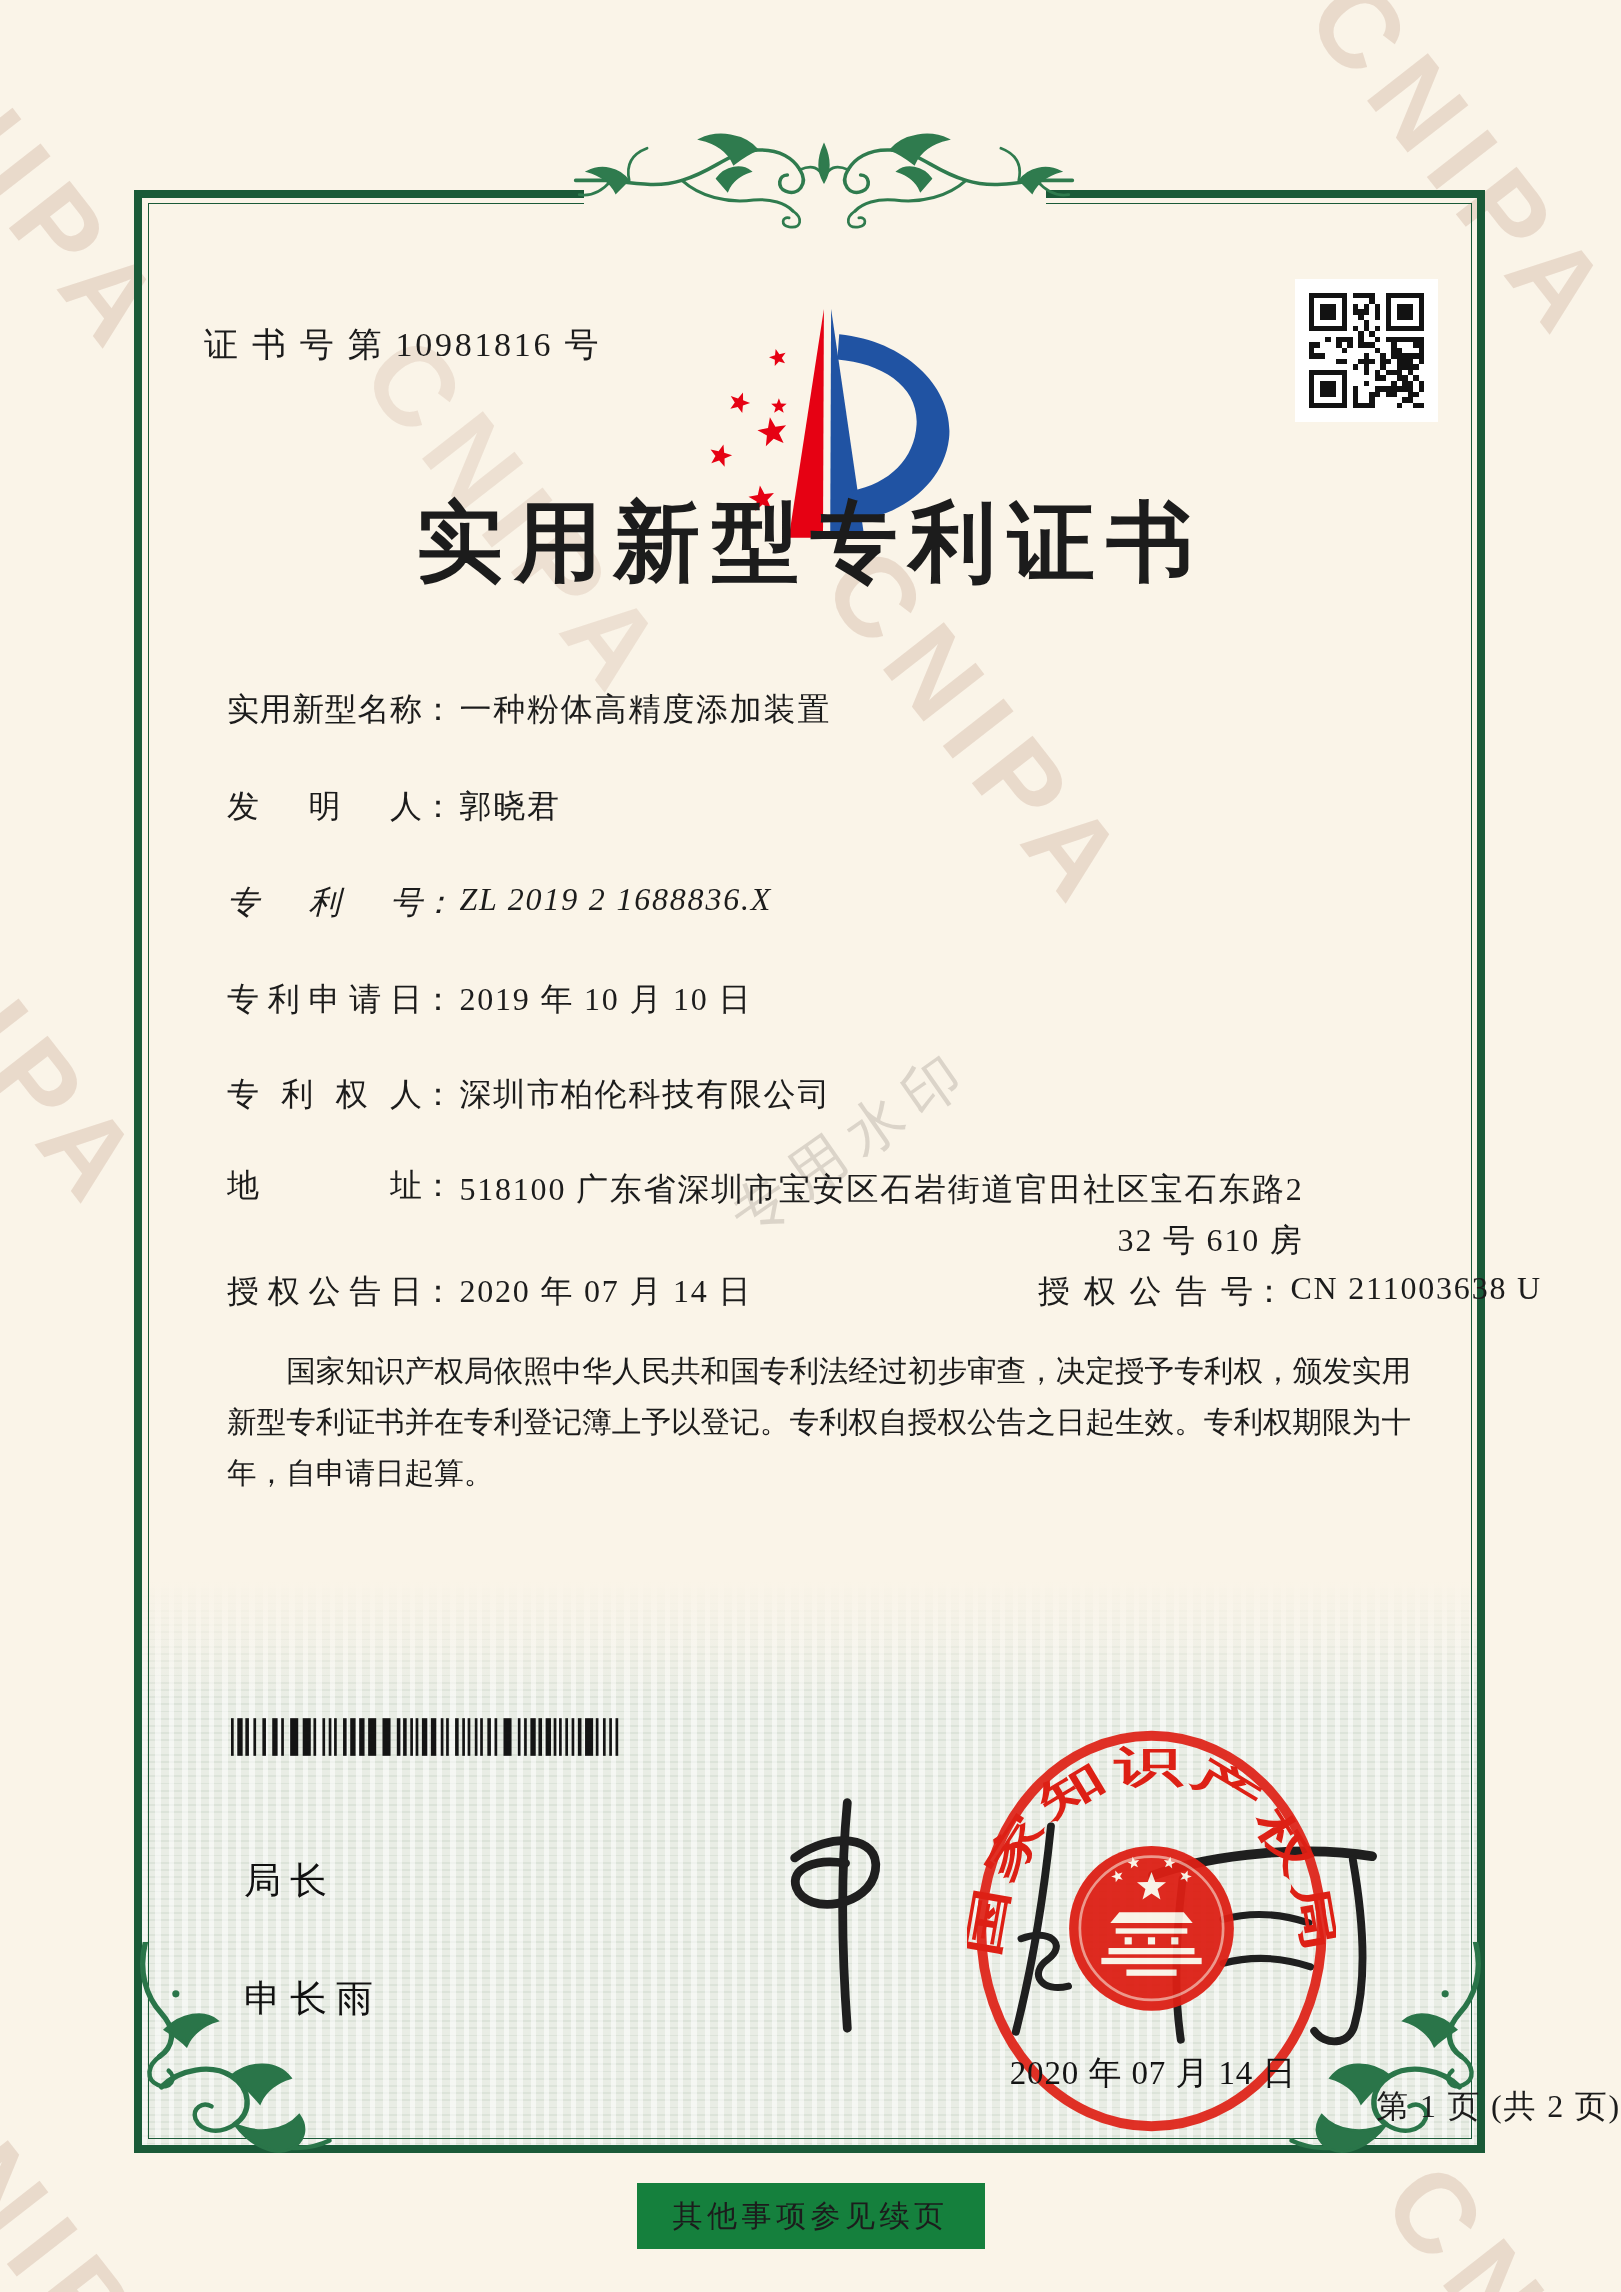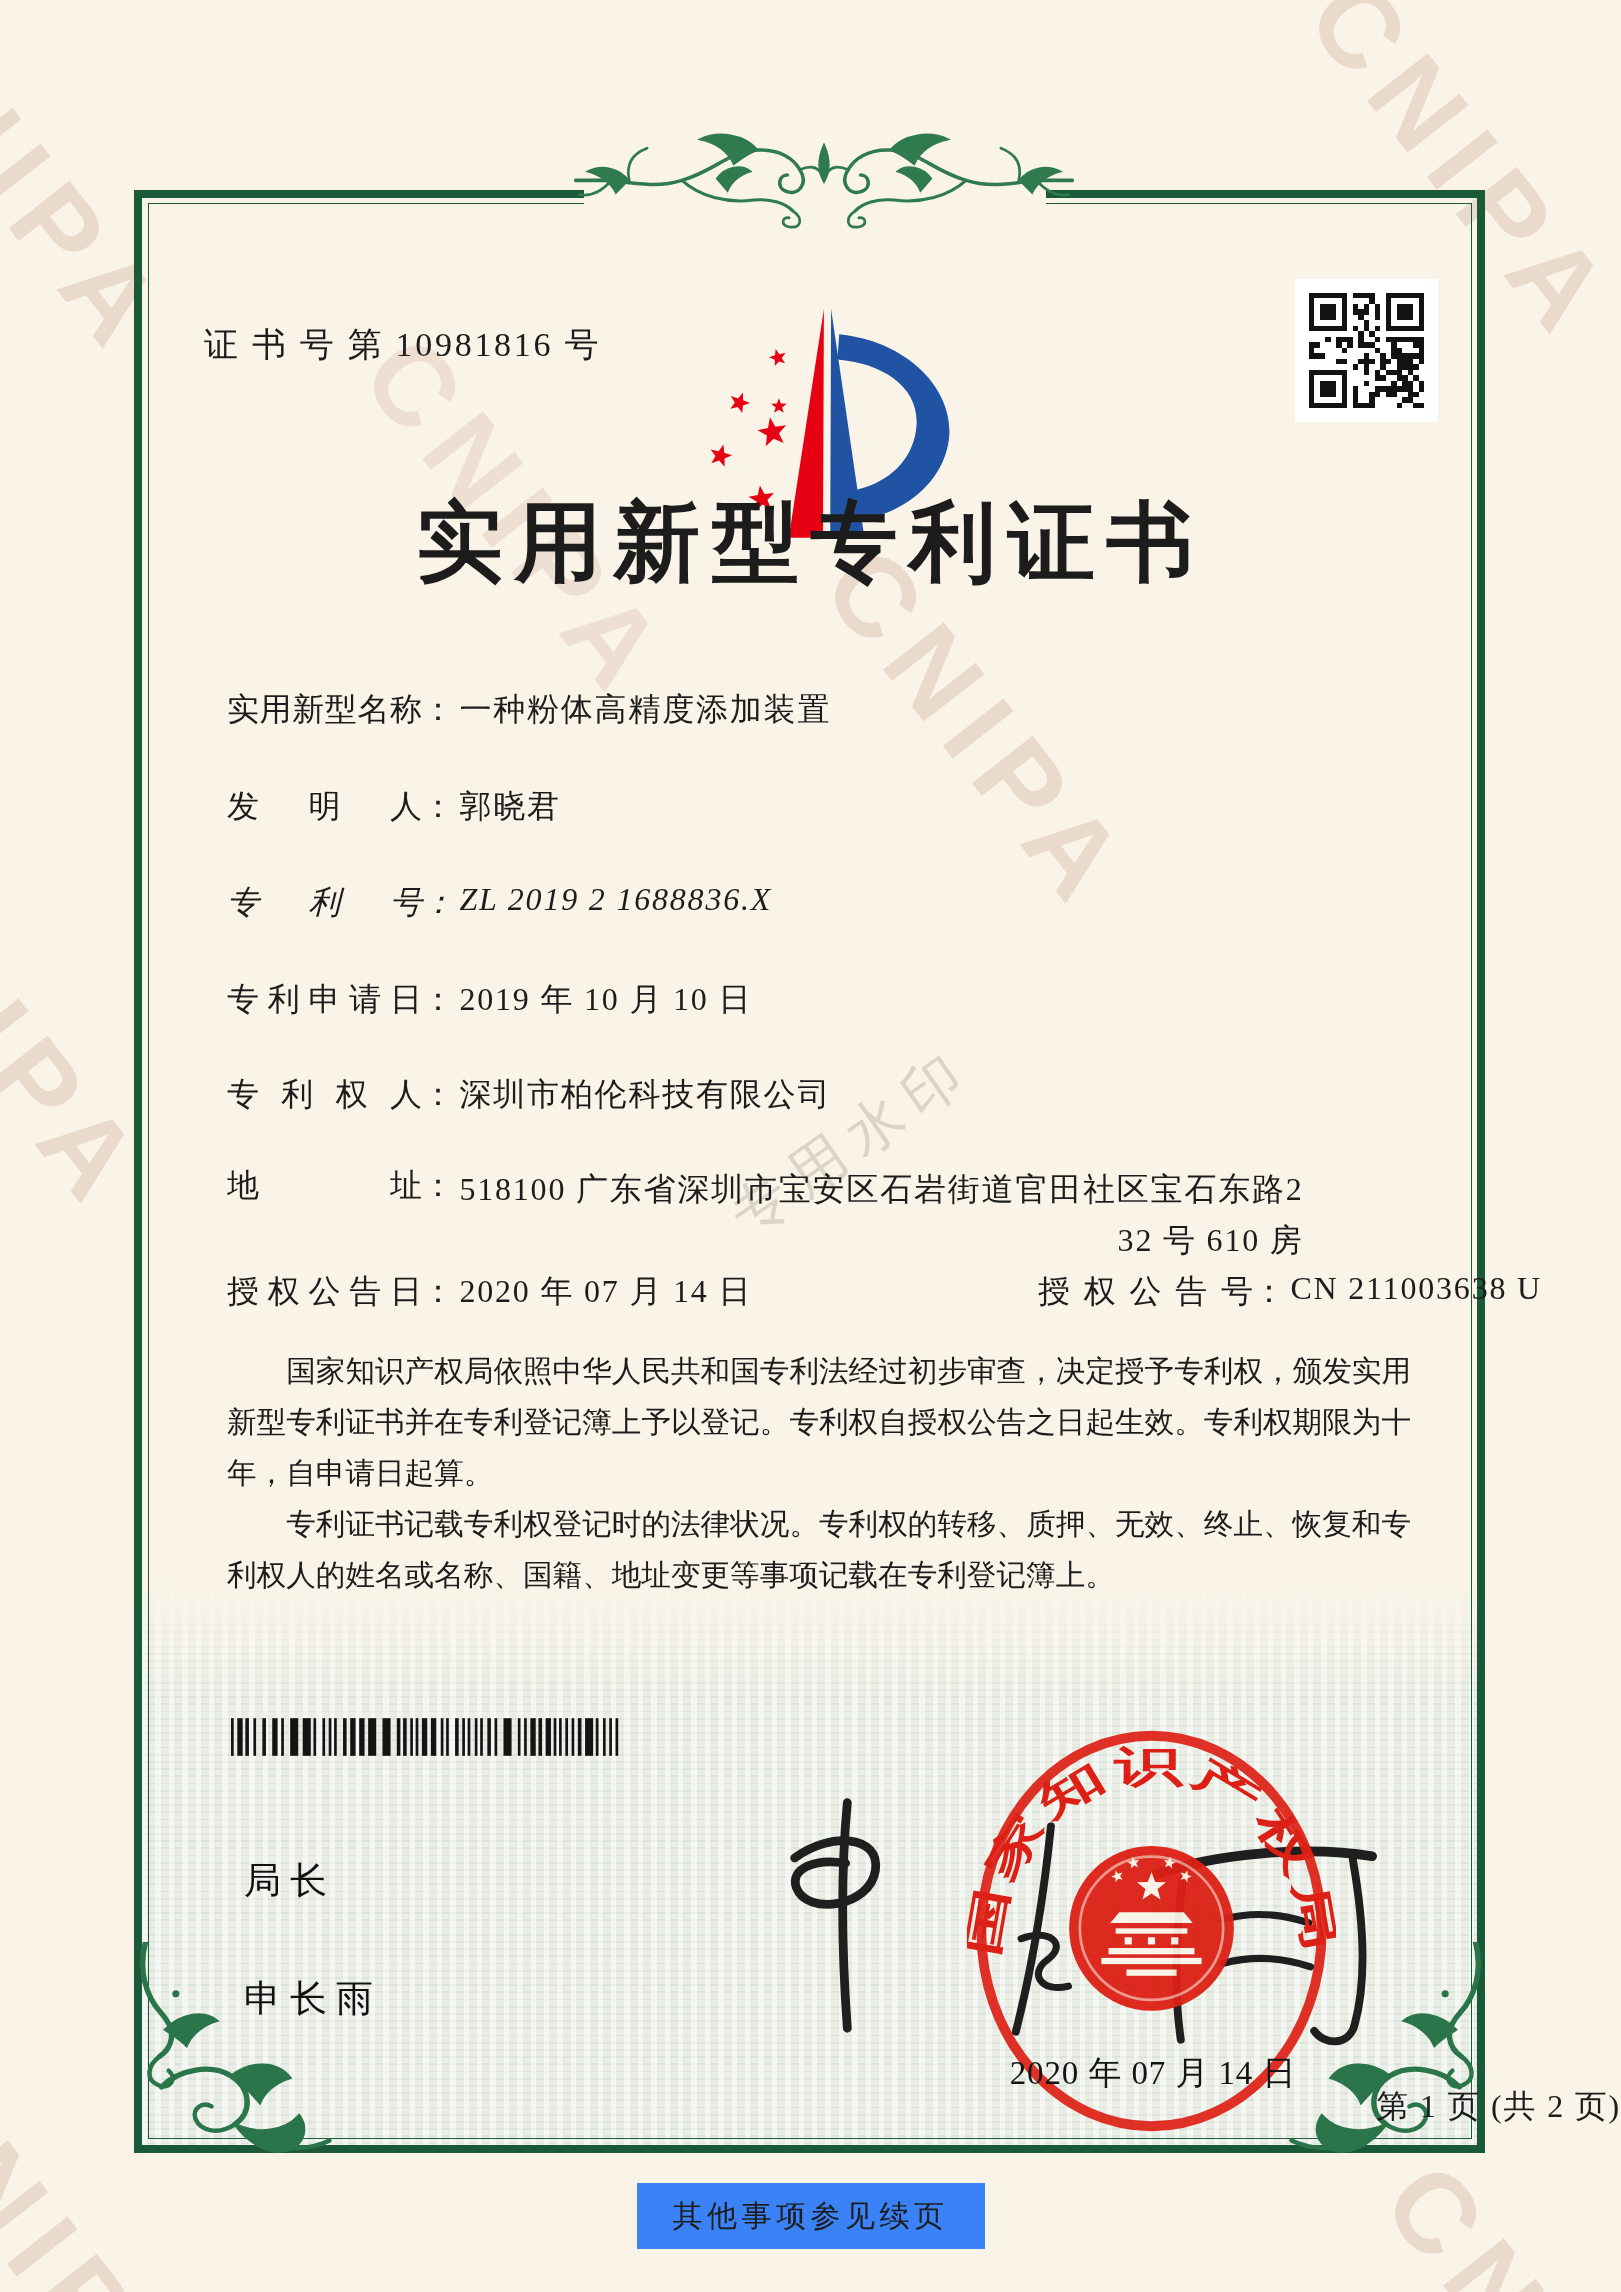--- a/index.html
+++ b/index.html
@@ -102,21 +102,21 @@
   .seal-date{
     position:absolute;left:965px;top:2051px;width:376px;z-index:8;text-align:center;
     font-size:33px;letter-spacing:0.9px;color:#141414;white-space:nowrap;
   }
   .page-info{
     position:absolute;left:0;right:0;top:2085px;z-index:6;text-align:right;
     font-size:32px;letter-spacing:1.8px;
   }
   .note-box{
     position:absolute;left:50%;top:2183px;transform:translateX(-50%);z-index:6;
-    background:#3b82f6;padding:12.5px 36px;font-size:30px;letter-spacing:4.5px;white-space:nowrap;
+    background:#15803d;padding:12.5px 36px;font-size:30px;letter-spacing:4.5px;white-space:nowrap;
   }
 </style>
 </head>
 <body>
 
 <div class="wm" style="left:-63px;top:-31px;transform:rotate(52deg);">CNIPA</div>
 <div class="wm" style="left:1384px;top:-45px;transform:rotate(52deg);">CNIPA</div>
 <div class="wm" style="left:439px;top:313px;transform:rotate(52deg);color:rgba(213,186,168,0.33);">CNIPA</div>
 <div class="wm" style="left:900px;top:524px;transform:rotate(52deg);">CNIPA</div>
 <div class="wm" style="left:-85px;top:824px;transform:rotate(52deg);">CNIPA</div>
@@ -453,21 +453,20 @@
 </div>
 <div class="field-row" style="top:1270px;width:1191px;">
   <span class="flabel">授权公告日</span><span class="colon">：</span><span class="fvalue">2020 年 07 月 14 日</span>
   <span class="grant-right">
     <span class="flabel2">授权公告号</span><span class="colon">：</span><span class="fvalue">CN 211003638 U</span>
   </span>
 </div>
 
 <div class="body-text">
   <p>国家知识产权局依照中华人民共和国专利法经过初步审查，决定授予专利权，颁发实用新型专利证书并在专利登记簿上予以登记。专利权自授权公告之日起生效。专利权期限为十年，自申请日起算。</p>
-  <p>专利证书记载专利权登记时的法律状况。专利权的转移、质押、无效、终止、恢复和专利权人的姓名或名称、国籍、地址变更等事项记载在专利登记簿上。</p>
 </div>
 
 <div class="barcode">
   <svg id="barcode-svg" width="389" height="38" viewBox="0 0 434 42">
       <rect x="0" y="0" width="3" height="42" fill="#141414"></rect>
       <rect x="7" y="0" width="6" height="42" fill="#141414"></rect>
       <rect x="16" y="0" width="4" height="42" fill="#141414"></rect>
       <rect x="25" y="0" width="3" height="42" fill="#141414"></rect>
       <rect x="35" y="0" width="4" height="42" fill="#141414"></rect>
       <rect x="46" y="0" width="6" height="42" fill="#141414"></rect>

